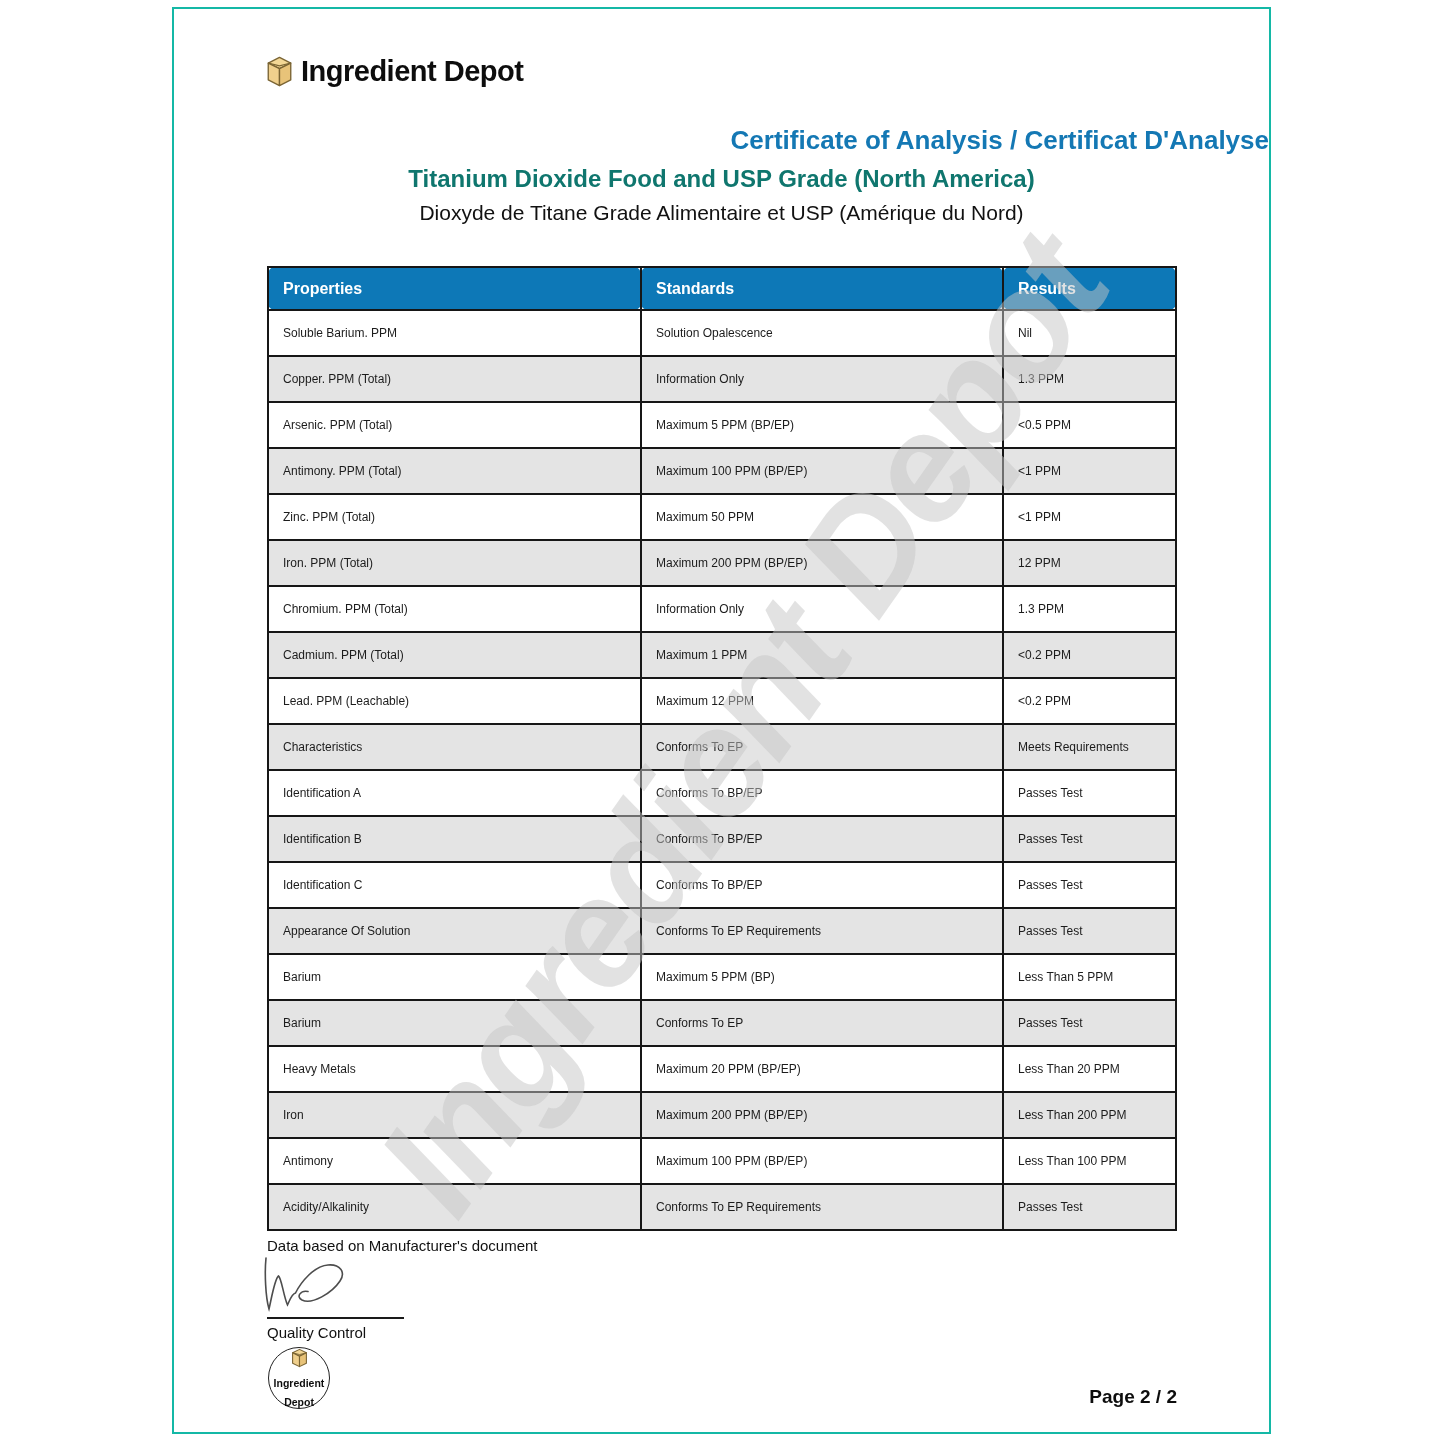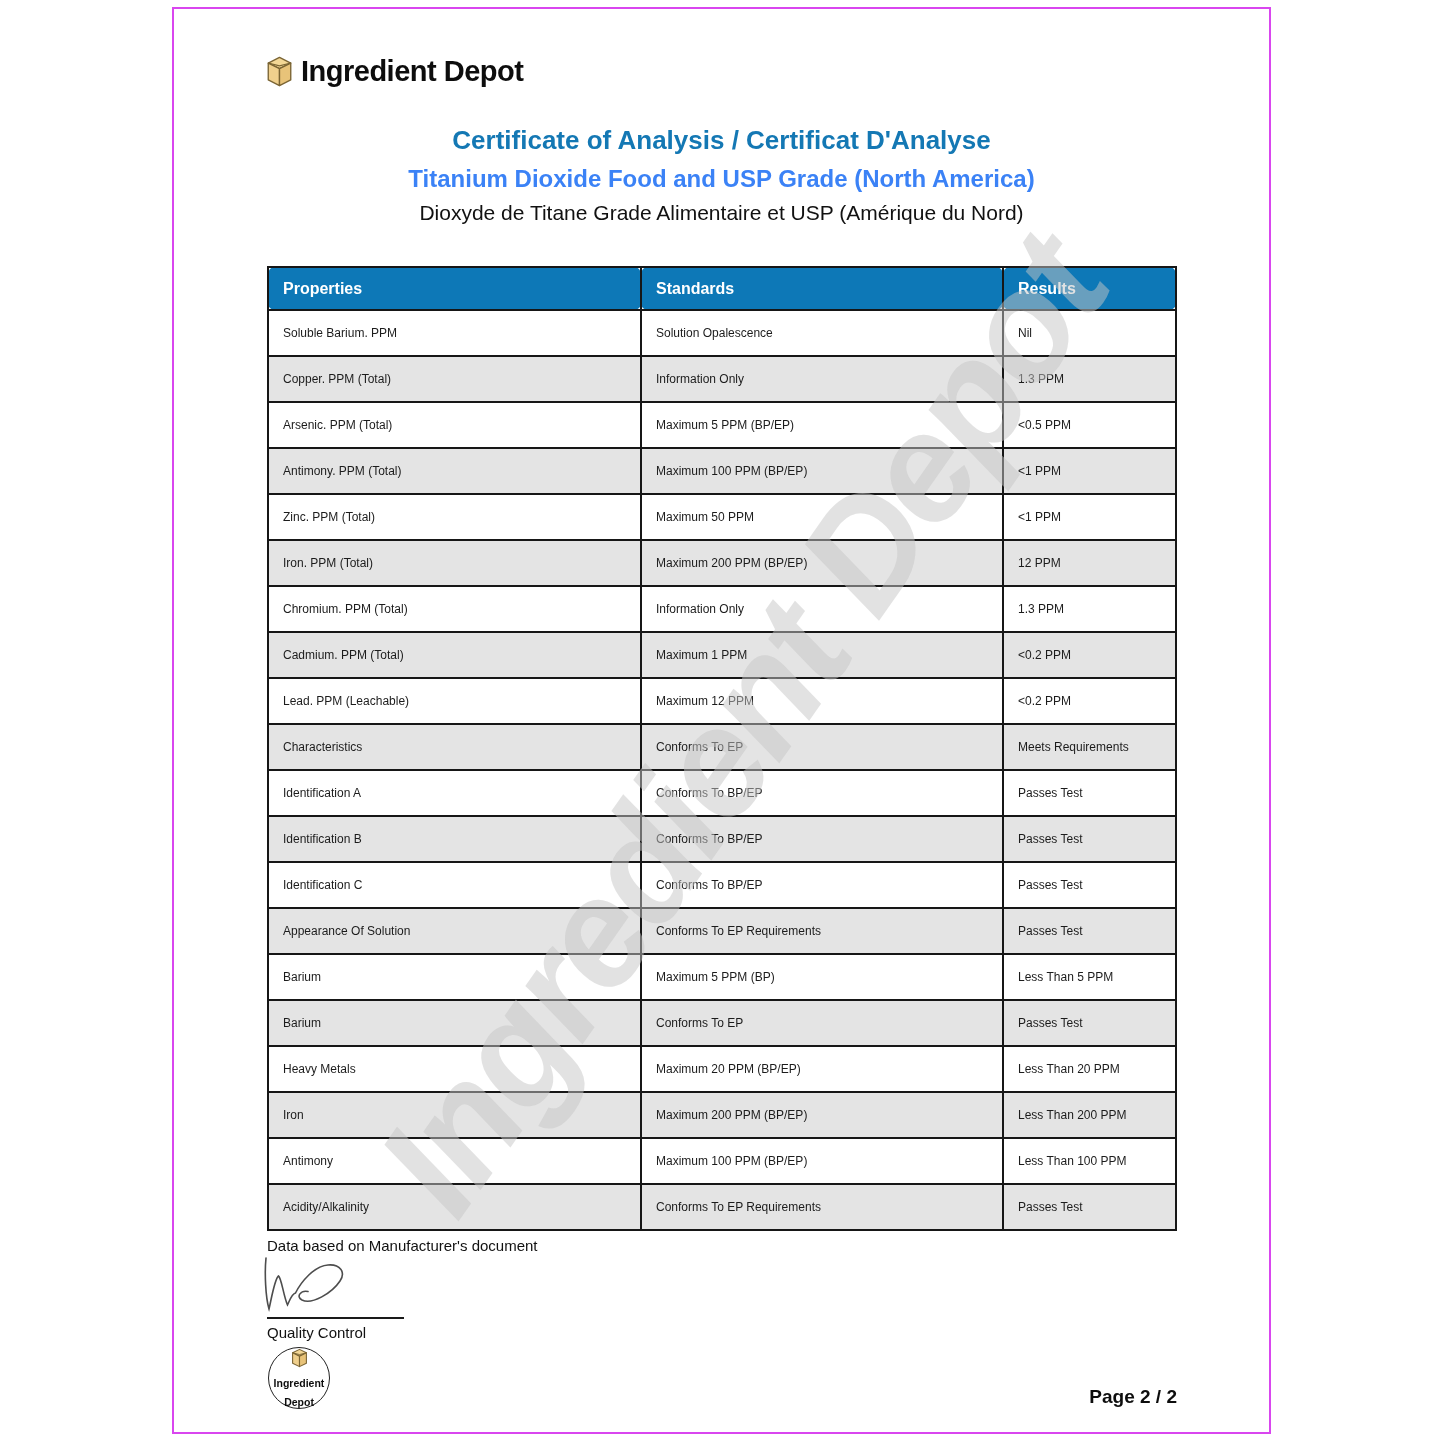--- a/index.html
+++ b/index.html
@@ -1,27 +1,27 @@
 <!DOCTYPE html>
 <html><head>
 <meta charset="utf-8">
 <style>
   html,body{margin:0;padding:0;background:#ffffff;}
   .screen{position:relative;width:1445px;height:1445px;background:#ffffff;overflow:hidden;
           font-family:"Liberation Sans","DejaVu Sans",sans-serif;color:#1c1c1c;}
   .page{position:absolute;left:172px;top:7px;width:1099px;height:1427px;
-        box-sizing:border-box;border:2px solid #d946ef;background:#ffffff;}
+        box-sizing:border-box;border:2px solid #14b8a6;background:#ffffff;}
 
   
   .logo{position:absolute;left:92px;top:46px;display:flex;align-items:center;gap:8px;}
   .logo .logo-text{font-size:29px;font-weight:700;letter-spacing:-0.5px;color:#0d0d0d;}
-  .doc-title{position:absolute;left:0;top:116px;width:100%;text-align:center;
+  .doc-title{position:absolute;left:0;top:116px;width:100%;text-align:right;
              font-size:26px;font-weight:700;color:#1478b4;}
   .product-en{position:absolute;left:0;top:156px;width:100%;text-align:center;
-              font-size:24px;font-weight:700;color:#3b82f6;}
+              font-size:24px;font-weight:700;color:#0f766e;}
   .product-fr{position:absolute;left:0;top:192px;width:100%;text-align:center;
               font-size:21px;font-weight:400;color:#111;}
 
   
   .coa-table{position:absolute;left:93px;top:257px;border-collapse:collapse;table-layout:fixed;
              width:908px;background:#ffffff;}
   .coa-table th,.coa-table td{border:2px solid #161616;text-align:left;vertical-align:middle;
              padding:0 6px 0 14px;overflow:hidden;white-space:nowrap;}
   .coa-table thead th{background:#0d78b7;color:#ffffff;font-weight:700;font-size:16px;height:41px;border-radius:7px;}
   .coa-table tbody td{height:44px;font-size:12px;font-weight:400;color:#1c1c1c;background:#ffffff;}

